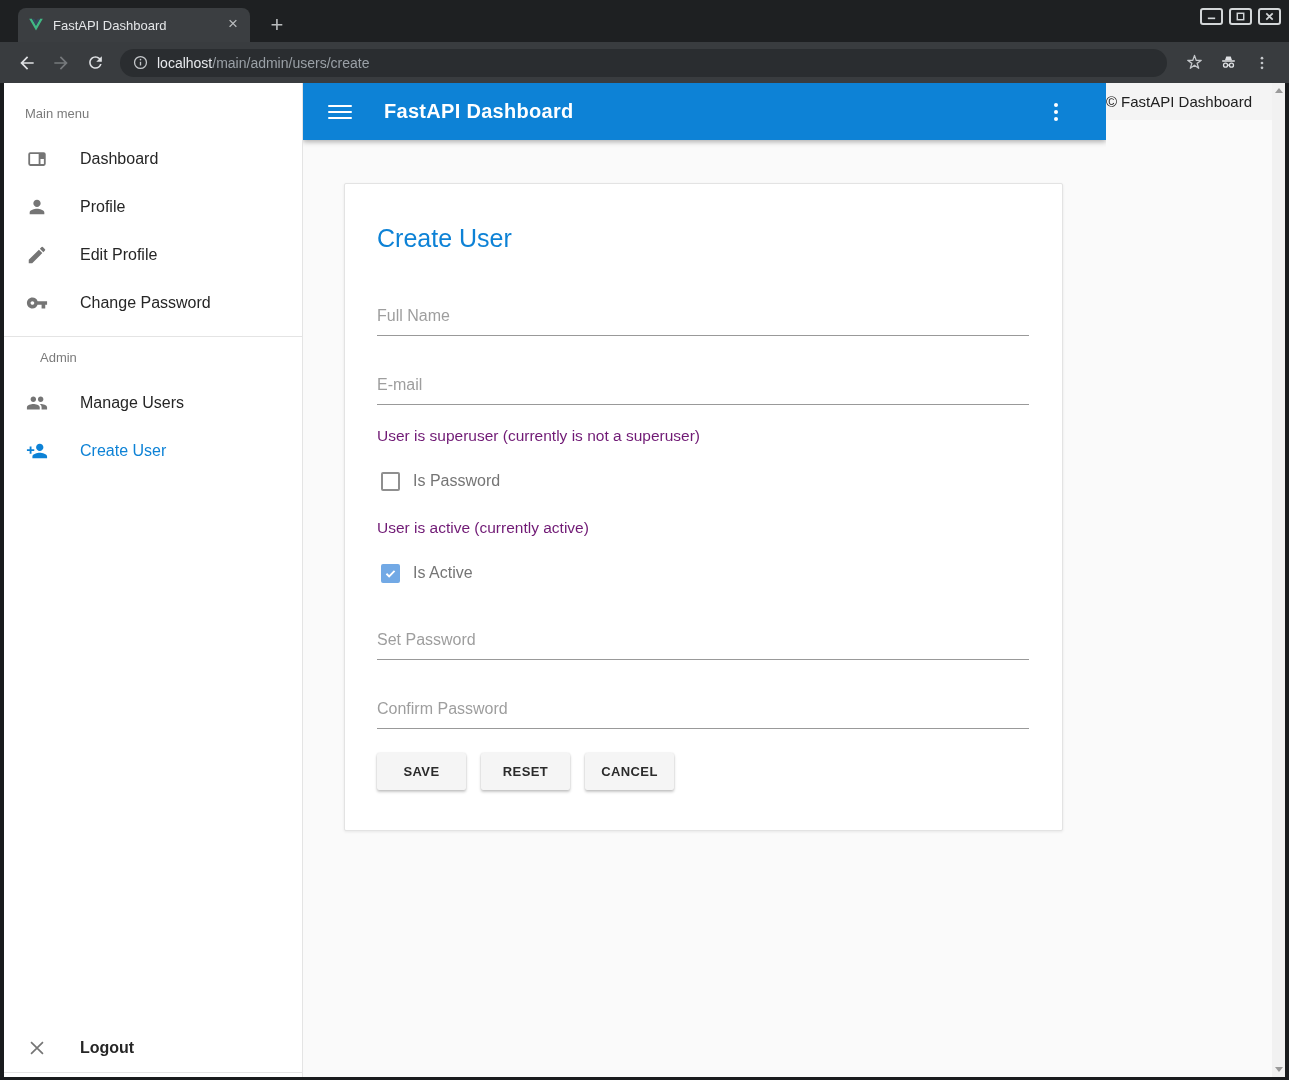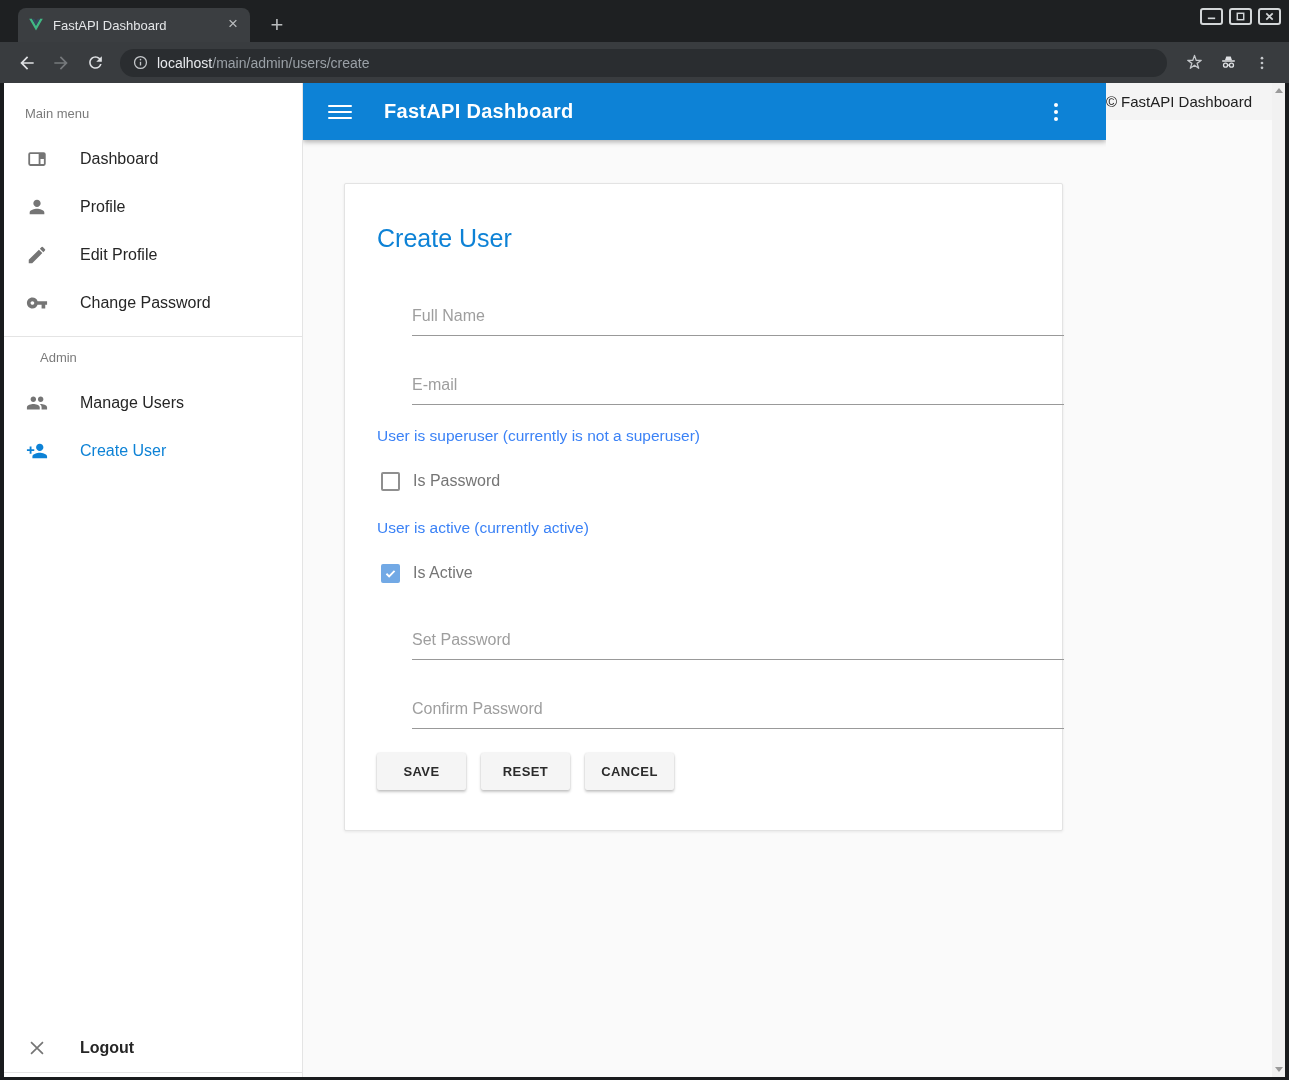--- a/index.html
+++ b/index.html
@@ -49,24 +49,24 @@
   .appbar-spacer{flex:1;}
   .vdots{width:24px;height:24px;display:flex;flex-direction:column;align-items:center;justify-content:center;gap:3px;margin-right:22px;}
   .vdots i{width:4px;height:4px;border-radius:50%;background:#fff;}
 
   
   .main-col{flex:1;display:flex;flex-direction:column;overflow:hidden;background:#fafafa;}
   .content{flex:1;padding:43px 43px 0 41px;overflow:hidden;}
   .card{background:#fff;border:1px solid #e3e3e3;border-radius:2px;box-shadow:0 1px 3px rgba(0,0,0,.08);padding:40px 33px 40px 32px;max-width:886px;}
   .card-title{color:var(--primary,#0d82d6);font-size:25px;margin:0 0 50px;font-weight:normal;}
   .text-field{margin-bottom:36px;}
-  .text-field input{display:block;width:100%;border:none;border-bottom:1px solid #999;background:transparent;outline:none;font-family:inherit;font-size:16px;color:#0369a1;padding:4px 0 10px;border-radius:0;margin-left:35px;}
+  .text-field input{display:block;width:100%;border:none;border-bottom:1px solid #999;background:transparent;outline:none;font-family:inherit;font-size:16px;color:#0369a1;padding:4px 0 10px;border-radius:0;}
   .text-field input::placeholder{color:#9e9e9e;opacity:1;}
   .text-field.tight{margin-bottom:22px;}
-  .hint{font-size:15.5px;color:#3b82f6;margin-bottom:24px;}
+  .hint{font-size:15.5px;color:#701a75;margin-bottom:24px;}
   .cb-row{display:flex;align-items:center;margin-bottom:26px;height:24px;}
   .cb-row.last{margin-bottom:42px;}
   .cb{width:19px;height:19px;border:2px solid #8f8f8f;border-radius:2px;margin:0 13px 0 4px;display:flex;align-items:center;justify-content:center;background:#fff;}
   .cb.checked{background:var(--check,#72a9e5);border-color:var(--check,#72a9e5);}
   .cb svg{display:none;}
   .cb.checked svg{display:block;}
   .cb-label{font-size:16px;color:#757575;}
   .btn-row{display:flex;gap:15px;padding-top:2px;}
   .btn{min-width:89px;height:37px;background:#f5f5f5;border:none;border-radius:2px;box-shadow:0 2px 3px rgba(0,0,0,.22),0 0 2px rgba(0,0,0,.12);font-family:inherit;font-size:13px;font-weight:bold;letter-spacing:.4px;color:#2b2b2b;padding:0 16px;cursor:pointer;}
 

